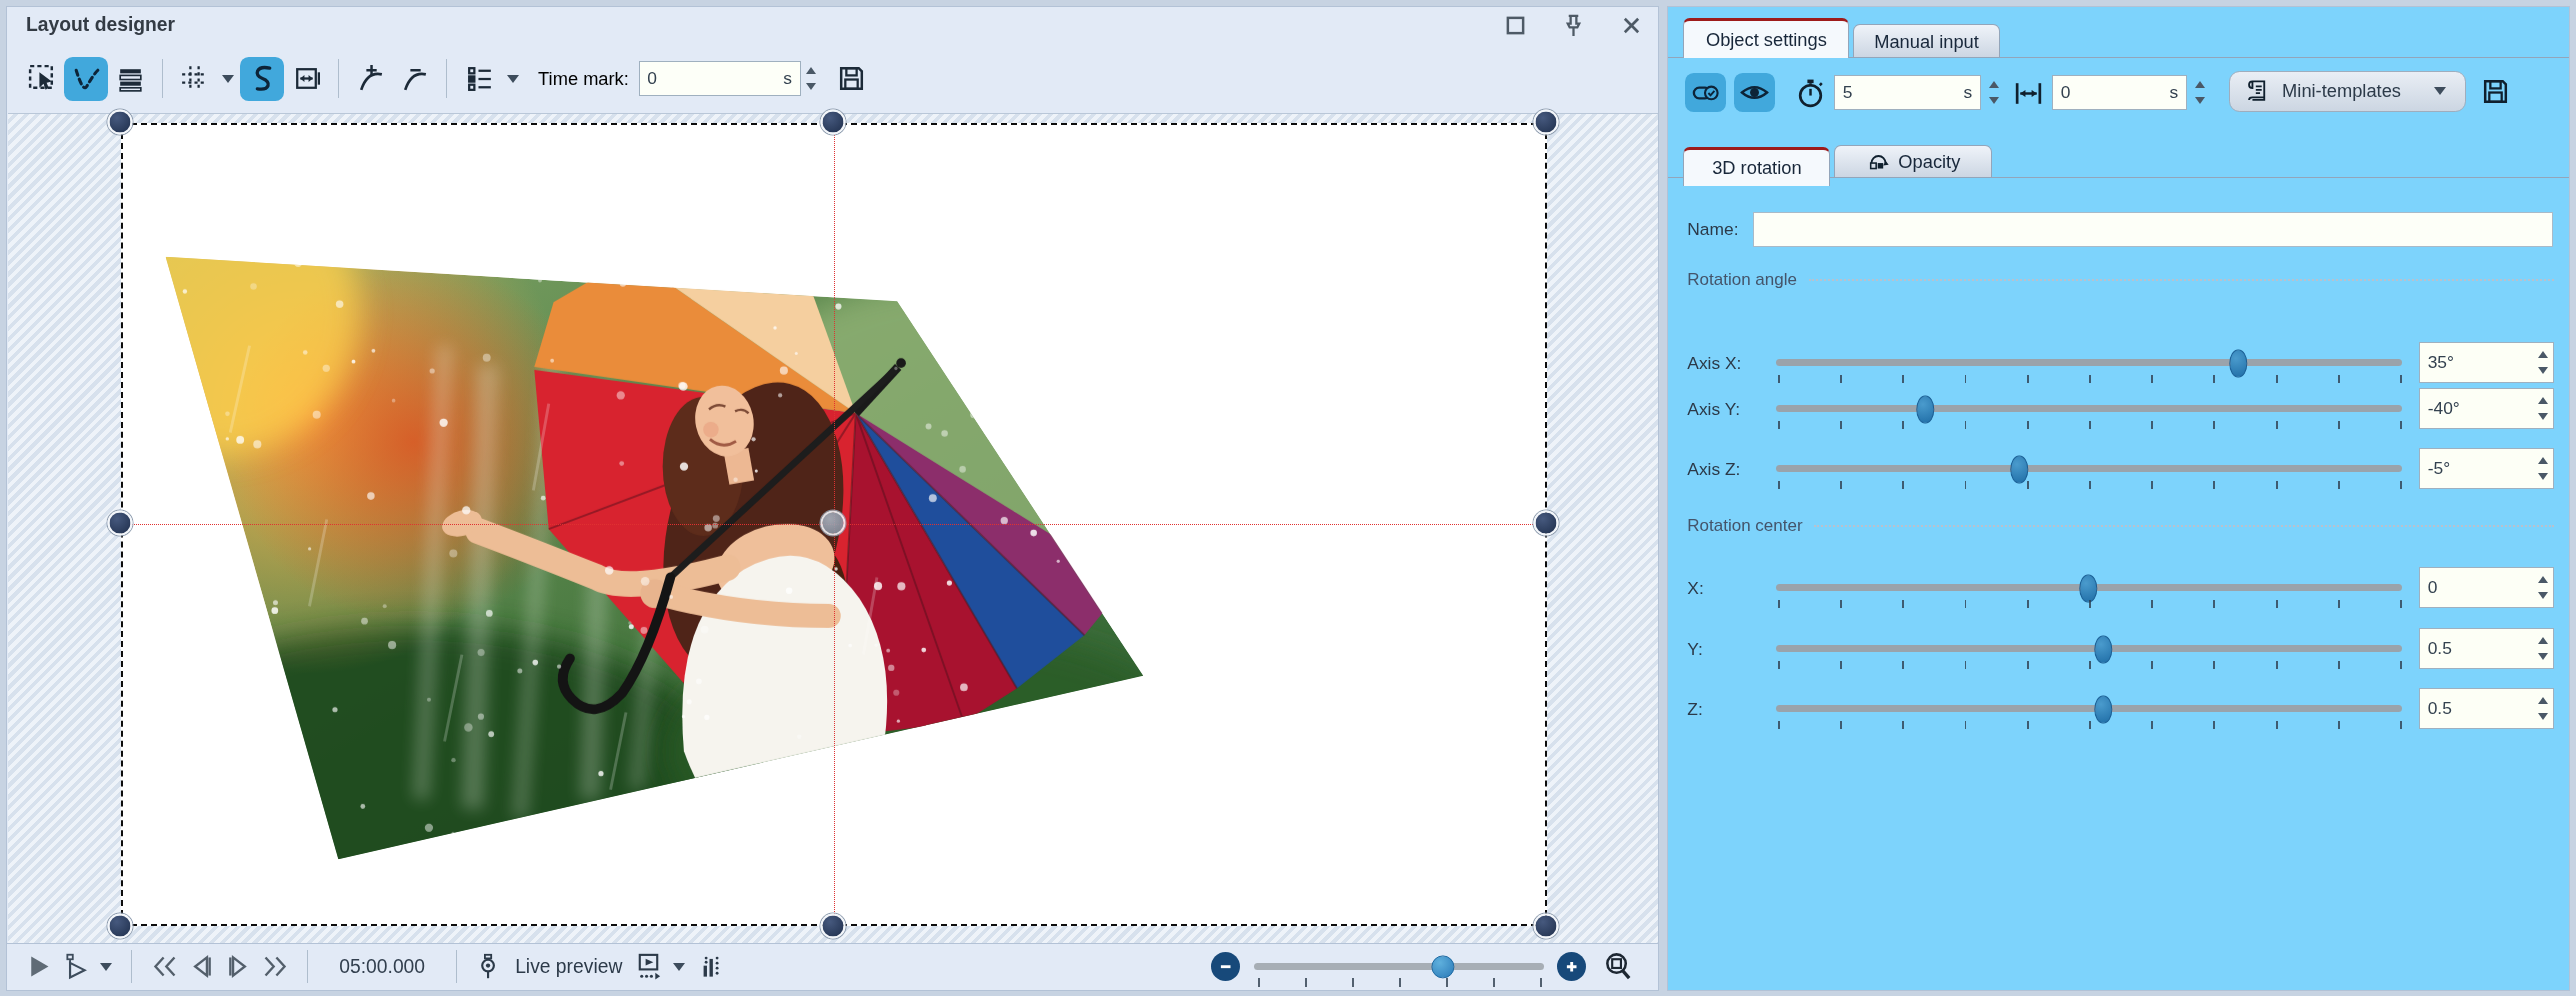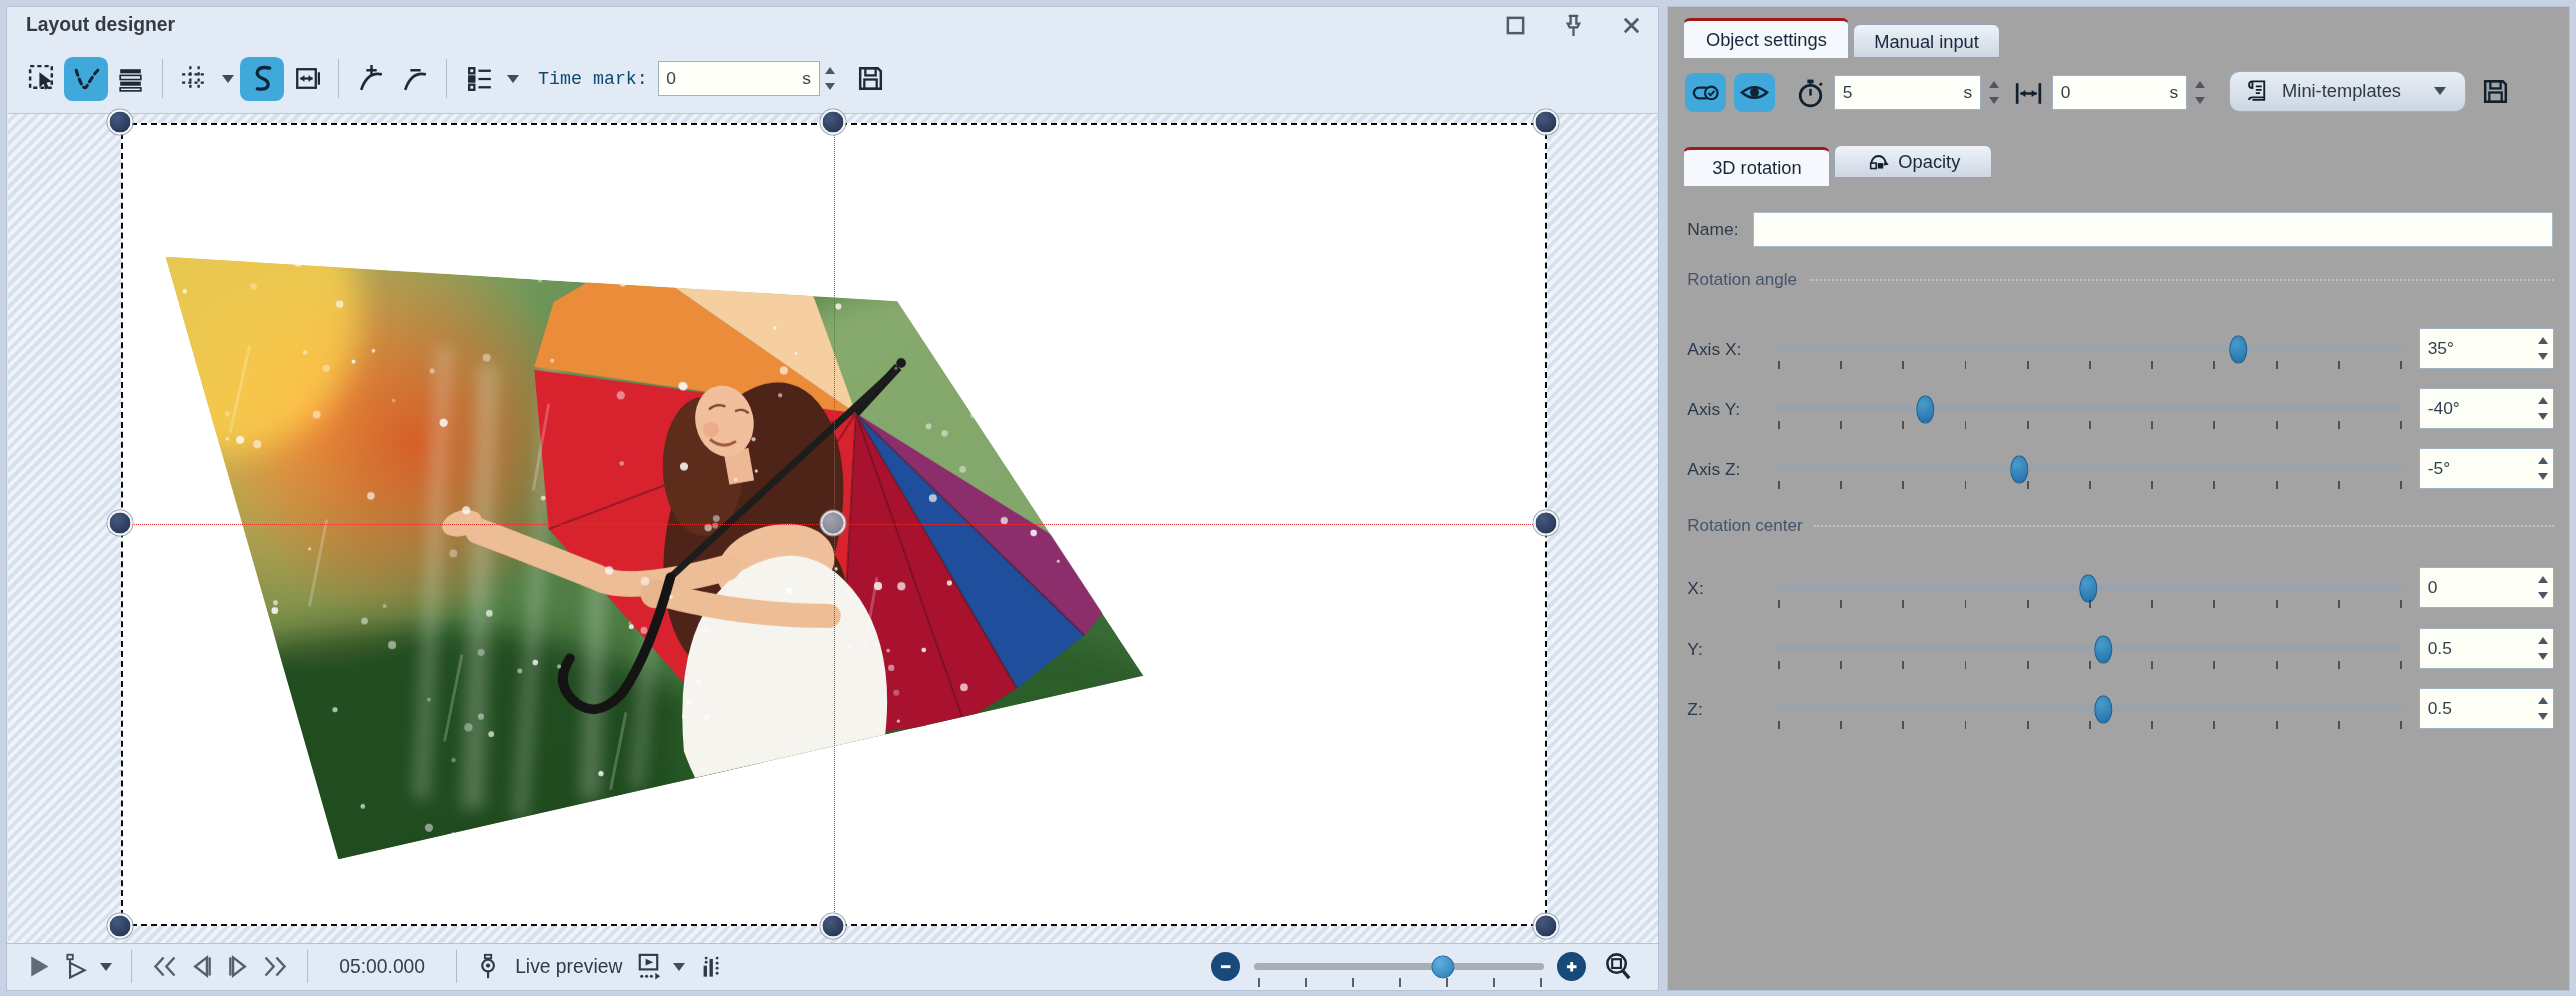--- a/index.html
+++ b/index.html
@@ -11,21 +11,21 @@
   .titlebar{position:absolute;left:0;top:0;right:0;height:37px;display:flex;align-items:center;}
   .titlebar .title{font-size:19.3px;font-weight:bold;color:#333b44;margin-left:19.3px;}
   .winbtns{position:absolute;right:13.5px;top:0;height:37px;display:flex;align-items:center;gap:33px;}
   .winbtn{width:25px;height:25px;display:flex;align-items:center;justify-content:center;cursor:pointer;}
   .toolbar{position:absolute;left:0;top:37px;right:0;height:70px;display:flex;align-items:center;}
   .tbtn{width:44px;height:44px;border-radius:8.7px;display:flex;align-items:center;justify-content:center;flex:0 0 auto;}
   .tbtn.active{background:#41a8dc;}
   .tsep{width:1px;height:39px;background:#aebdcd;margin:0 9.7px;flex:0 0 auto;}
   .caret{width:0;height:0;border-left:6.8px solid transparent;border-right:6.8px solid transparent;
          border-top:8.7px solid #3d4c5c;margin:0 5.8px;flex:0 0 auto;}
-  .tlabel{font-size:18.3px;color:#0c4a6e;margin:0 9.7px 0 13.5px;white-space:nowrap;font-family:Liberation Mono, monospace;}
+  .tlabel{font-size:18.3px;color:#000000;margin:0 9.7px 0 13.5px;white-space:nowrap;}
   .fakefield{height:35px;background:#fdfff8;border:1px solid #9fb0bf;display:flex;align-items:center;
              padding:0 7.7px;box-sizing:border-box;font-size:17.4px;color:#33414f;}
   .fakefield .fval{flex:1;}
   .fakefield .funit{margin-left:5.8px;color:#33414f;}
   .spinarrows{display:flex;flex-direction:column;justify-content:center;gap:8.7px;width:21px;align-items:center;cursor:pointer;}
   .spinarrows .up{width:0;height:0;border-left:5.8px solid transparent;border-right:5.8px solid transparent;border-bottom:7.7px solid #4a5866;}
   .spinarrows .dn{width:0;height:0;border-left:5.8px solid transparent;border-right:5.8px solid transparent;border-top:7.7px solid #4a5866;}
   
   #canvas-zone{position:absolute;left:1px;top:106px;width:1650px;height:832px;
      background:repeating-linear-gradient(135deg,#eef3f9 0 3.9px,#d7e1ed 3.9px 7.7px);border-top:1px solid #b9c7d8;}
@@ -46,21 +46,21 @@
   .timecode{font-size:19.3px;color:#323f4e;margin:0 17.4px;white-space:nowrap;}
   .lp-label{font-size:19.3px;color:#2c3a49;margin:0 7.7px;white-space:nowrap;}
   .zoomwrap{position:absolute;right:21px;bottom:5.8px;height:35px;display:flex;align-items:center;gap:13.5px;}
   .zcircle{width:29px;height:29px;border-radius:50%;background:#17497a;display:flex;align-items:center;justify-content:center;cursor:pointer;}
   .ztrack{position:relative;width:290px;height:6.8px;background:#a7aeb5;border-radius:3.9px;cursor:pointer;}
   .zthumb{position:absolute;top:50%;width:21px;height:21px;border-radius:50%;background:radial-gradient(circle at 35% 30%,#5fb0dd,#2a7ab8);
      border:1px solid #1f6aa2;transform:translate(-10.6px,-10.6px);cursor:pointer;}
   .zticks{position:absolute;left:3.9px;right:3.9px;top:15.4px;height:9.7px;}
   .zticks i,.sticks i{position:absolute;width:1.9px;height:8.7px;background:#2e3d4d;opacity:.8;}
   
-  #right-panel{left:1667px;top:5.8px;width:903px;height:985px;background:#a3a3a3;}
+  #right-panel{left:1667px;top:5.8px;width:903px;height:985px;background:#7dd3fc;}
   .tab{position:absolute;box-sizing:border-box;border:1px solid #93a5ba;border-bottom:none;
        border-radius:6.8px 6.8px 0 0;display:flex;align-items:center;justify-content:center;
        font-size:18.3px;color:#18273a;cursor:pointer;}
   .tab.active{background:#f5f9fd;border-top:3.9px solid #9e1b1b;z-index:3;}
   .tab.inactive{background:linear-gradient(#eff3f9,#cbd5e2);z-index:1;}
   .tabline{position:absolute;left:0;right:0;height:0;border-top:1px solid #93a5ba;z-index:2;}
   .rp-btn{position:absolute;width:41px;height:39px;border-radius:8.7px;background:#41a8dc;
      display:flex;align-items:center;justify-content:center;cursor:pointer;}
   .dropbtn{position:absolute;height:41px;border:1.9px solid #9fadbd;border-radius:10.6px;
      background:linear-gradient(#e9eef5,#ccd6e2);display:flex;align-items:center;gap:11.6px;
@@ -667,21 +667,21 @@
   <div style="position:absolute;left:0;top:205px;right:15.4px;height:35px">
     <span class="slabel" style="top:6.8px">Name:</span>
     <input class="nameinput" type="text" value="" style="">
   </div>
 
   <div class="sect" style="top:263px">
     <span class="stitle">Rotation angle</span>
       <span class="dots"></span>
   </div>
 
-  <div class="srow" style="top:325px">
+  <div class="srow" style="top:339px">
     <span class="slabel">Axis X:</span>
     <div class="strack">
       <div class="sthumb" style="left: 73.7%;"></div>
       <div class="sticks">
           <i style="left: 0%;"></i>
           <i style="left: 10%;"></i>
           <i style="left: 20%;"></i>
           <i style="left: 30%;"></i>
           <i style="left: 40%;"></i>
           <i style="left: 50%;"></i>

